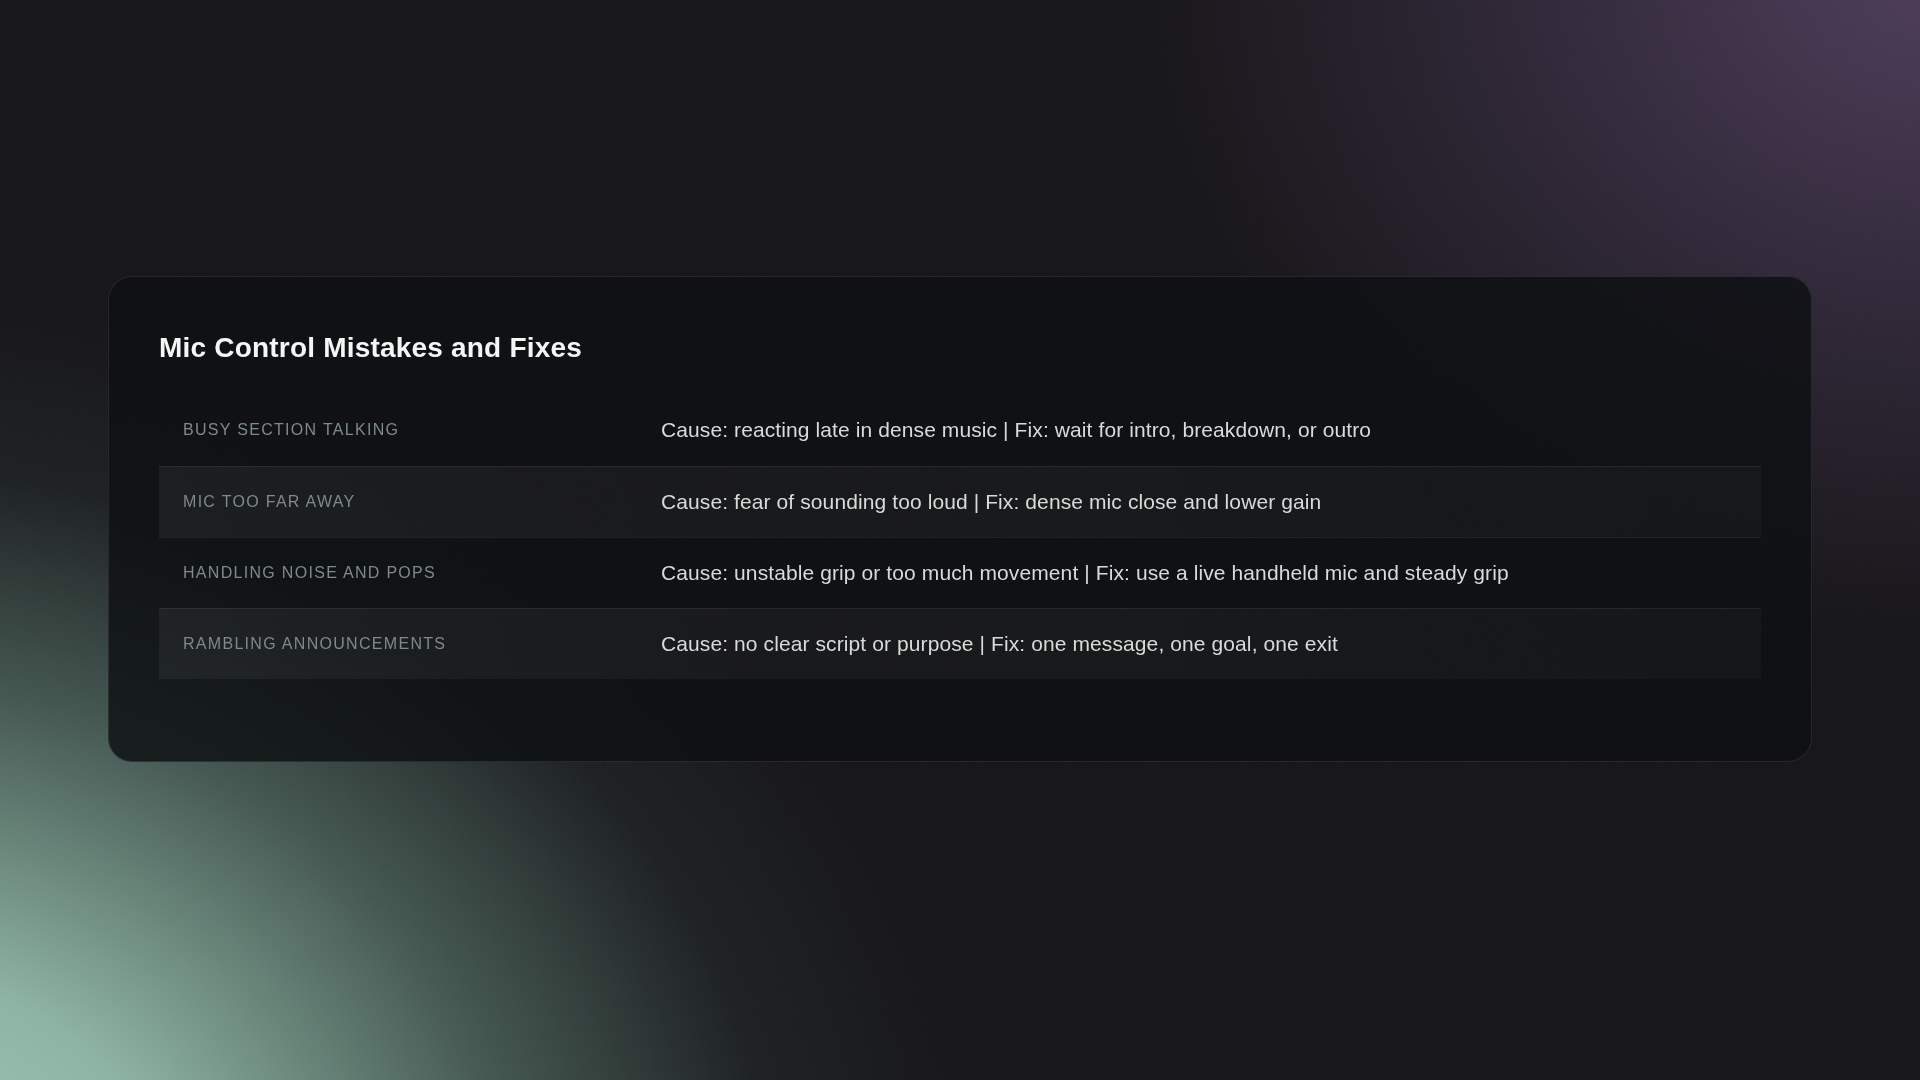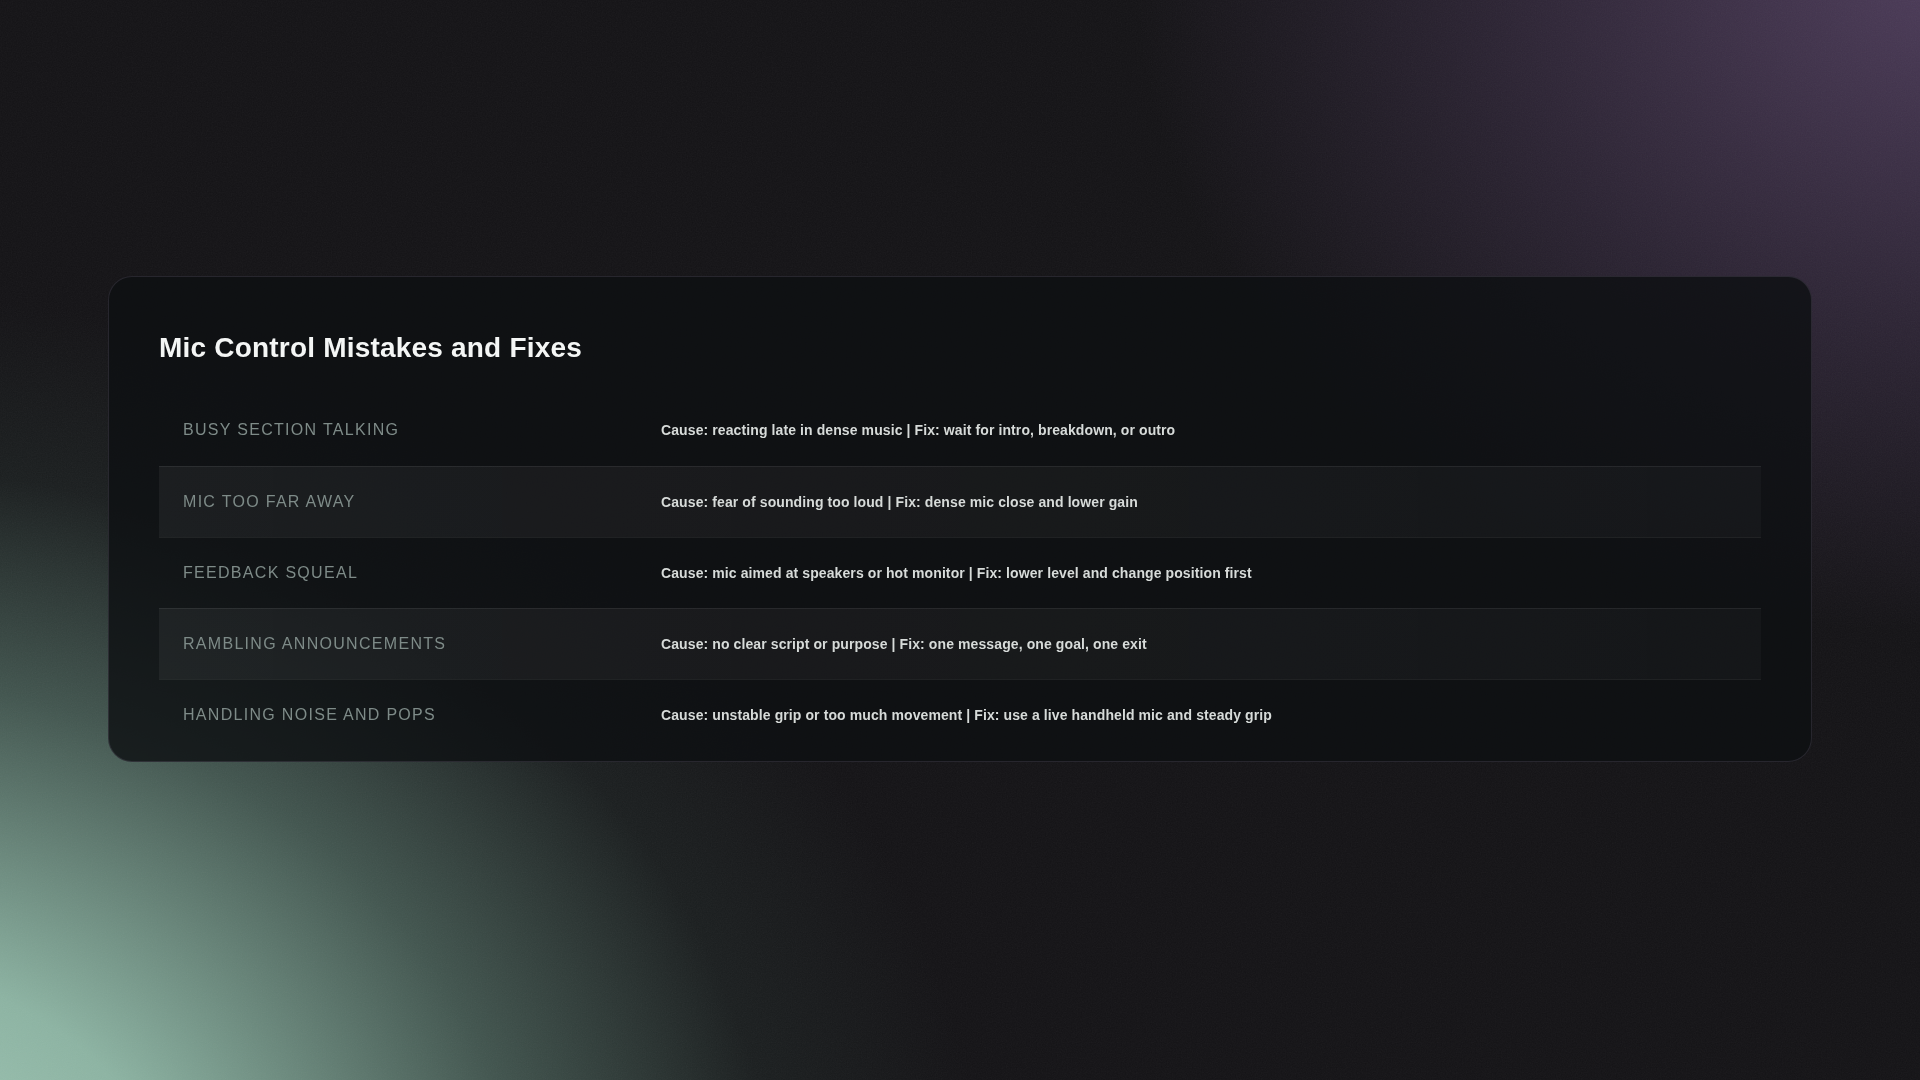--- a/index.html
+++ b/index.html
@@ -88,22 +88,22 @@
   .row-label {
     font-size: 16px;
     font-weight: 500;
     letter-spacing: 1.3px;
     text-transform: uppercase;
     color: #7e8b88;
     white-space: nowrap;
   }
 
   .row-detail {
-    font-size: 14px;
-    font-weight: 700;
+    font-size: 21px;
+    font-weight: 400;
     color: #d7dbd9;
     letter-spacing: 0.1px;
     white-space: nowrap;
   }
 </style>
 </head>
 <body>
 
 <div class="backdrop"></div>
 
@@ -121,28 +121,24 @@
   <div class="row">
     <span class="row-label">BUSY SECTION TALKING</span>
     <span class="row-detail">Cause: reacting late in dense music | Fix: wait for intro, breakdown, or outro</span>
   </div>
 
   <div class="row">
     <span class="row-label">MIC TOO FAR AWAY</span>
     <span class="row-detail">Cause: fear of sounding too loud | Fix: dense mic close and lower gain</span>
   </div>
 
+
   <div class="row">
-    <span class="row-label">FEEDBACK SQUEAL</span>
-    <span class="row-detail">Cause: mic aimed at speakers or hot monitor | Fix: lower level and change position first</span>
+    <span class="row-label">HANDLING NOISE AND POPS</span>
+    <span class="row-detail">Cause: unstable grip or too much movement | Fix: use a live handheld mic and steady grip</span>
   </div>
 
   <div class="row">
     <span class="row-label">RAMBLING ANNOUNCEMENTS</span>
     <span class="row-detail">Cause: no clear script or purpose | Fix: one message, one goal, one exit</span>
   </div>
-
-  <div class="row">
-    <span class="row-label">HANDLING NOISE AND POPS</span>
-    <span class="row-detail">Cause: unstable grip or too much movement | Fix: use a live handheld mic and steady grip</span>
-  </div>
 </div>
 </section>
 
 </body></html>

